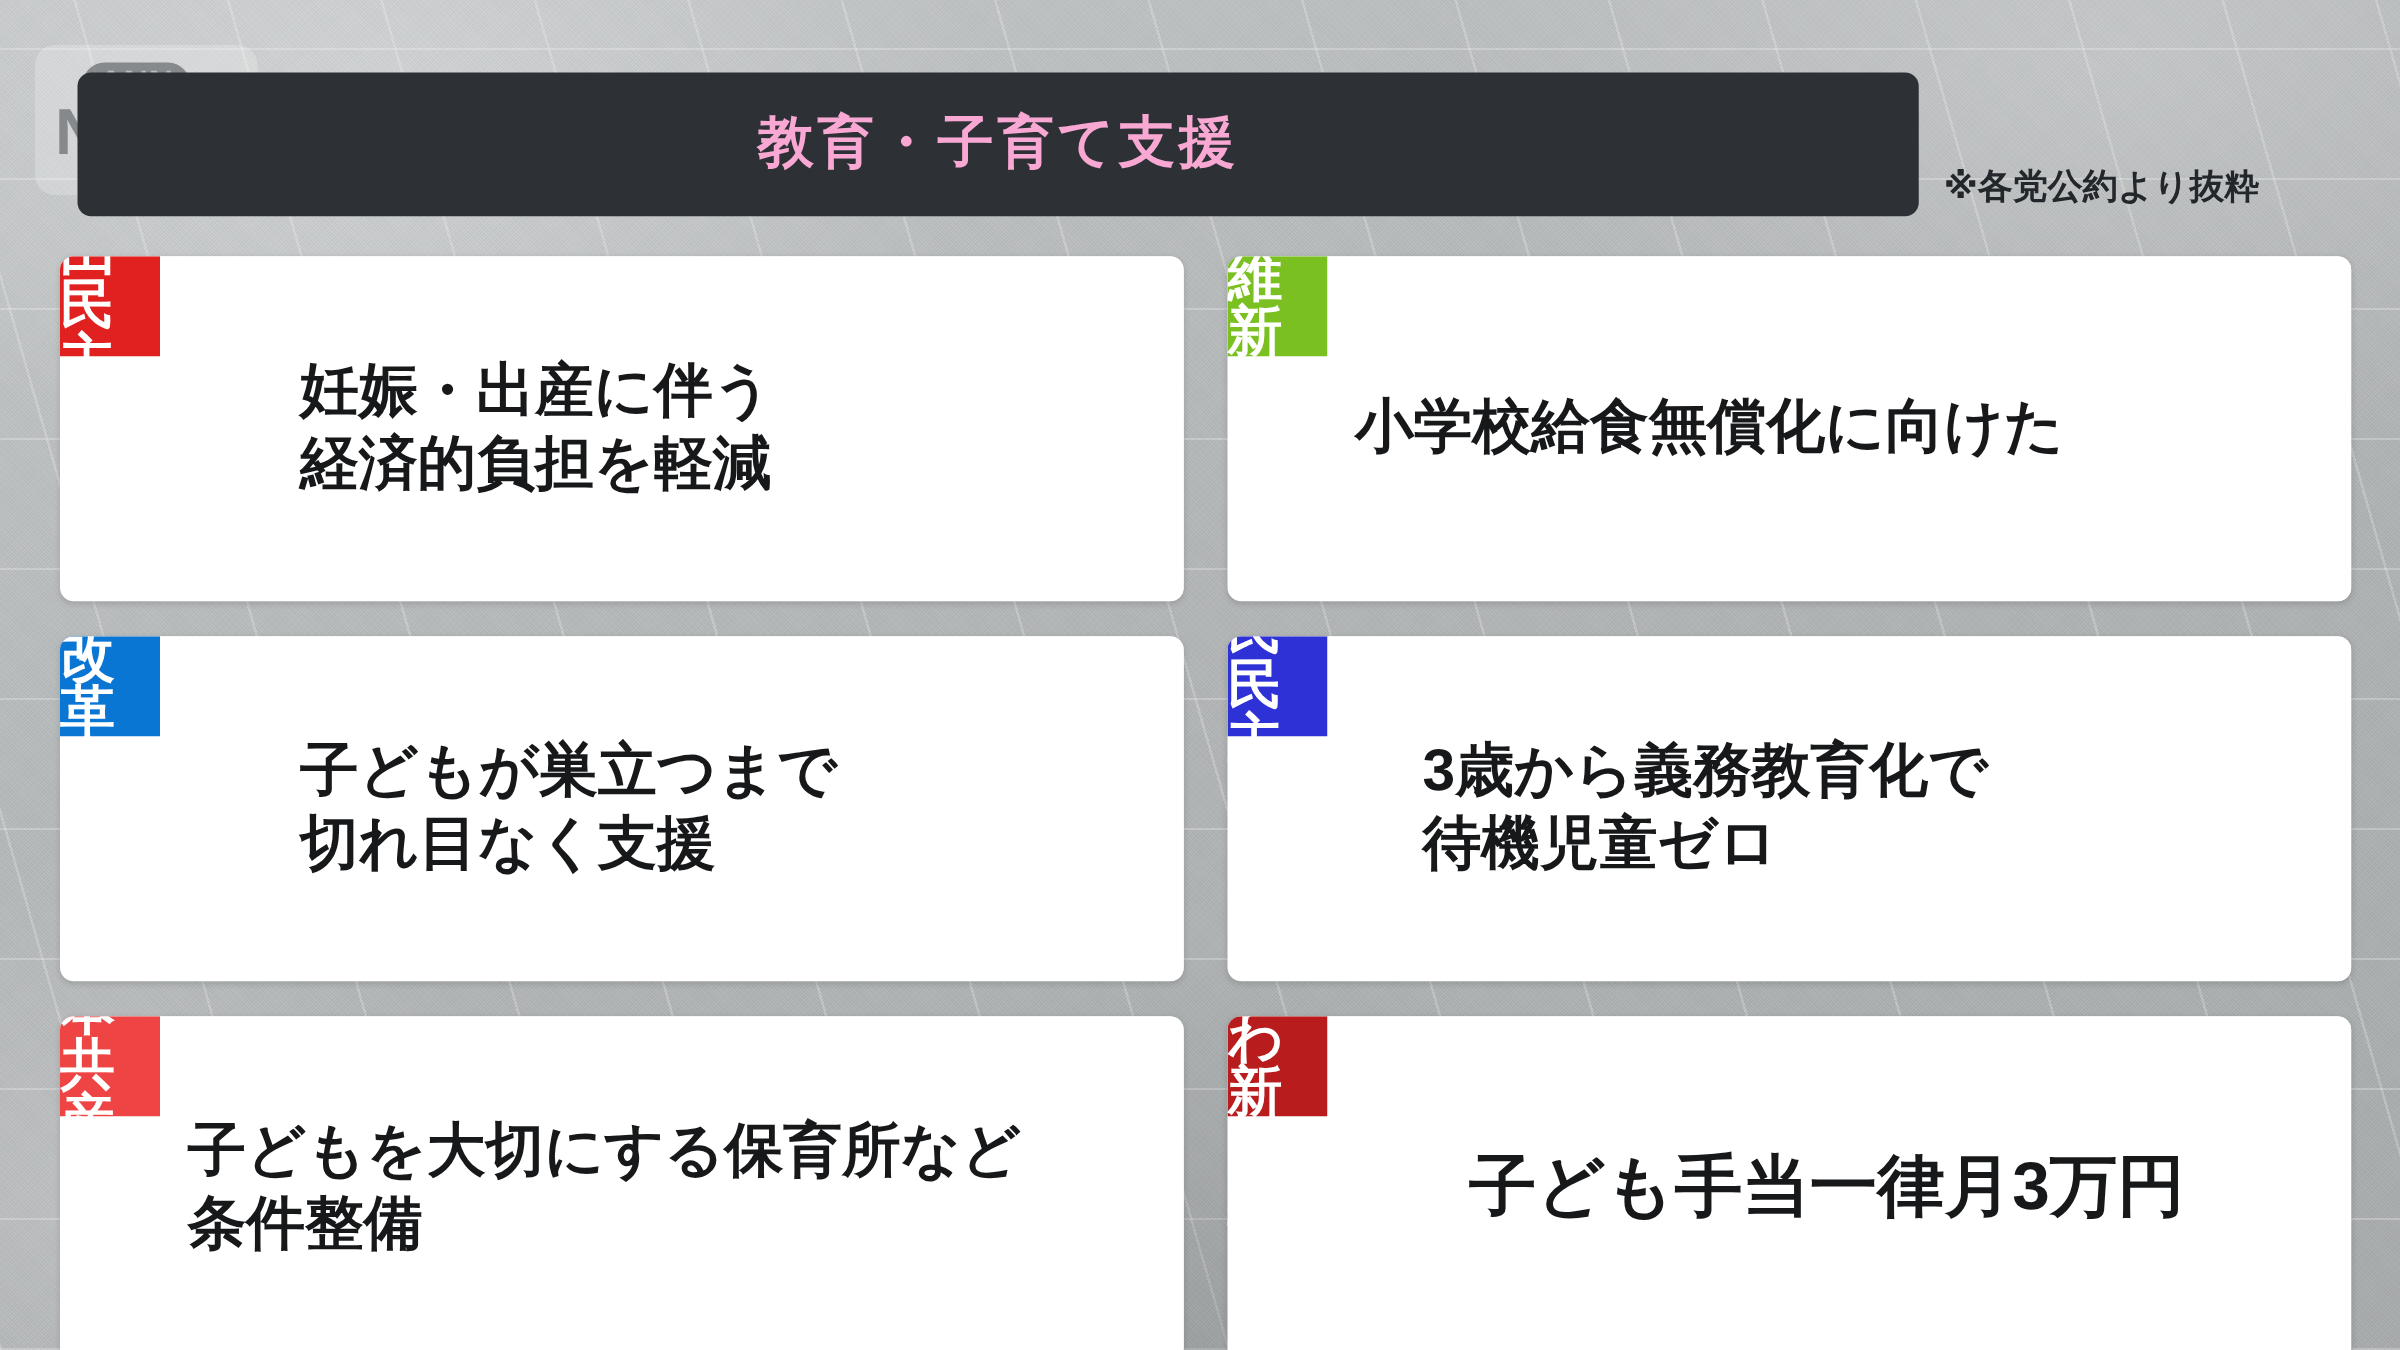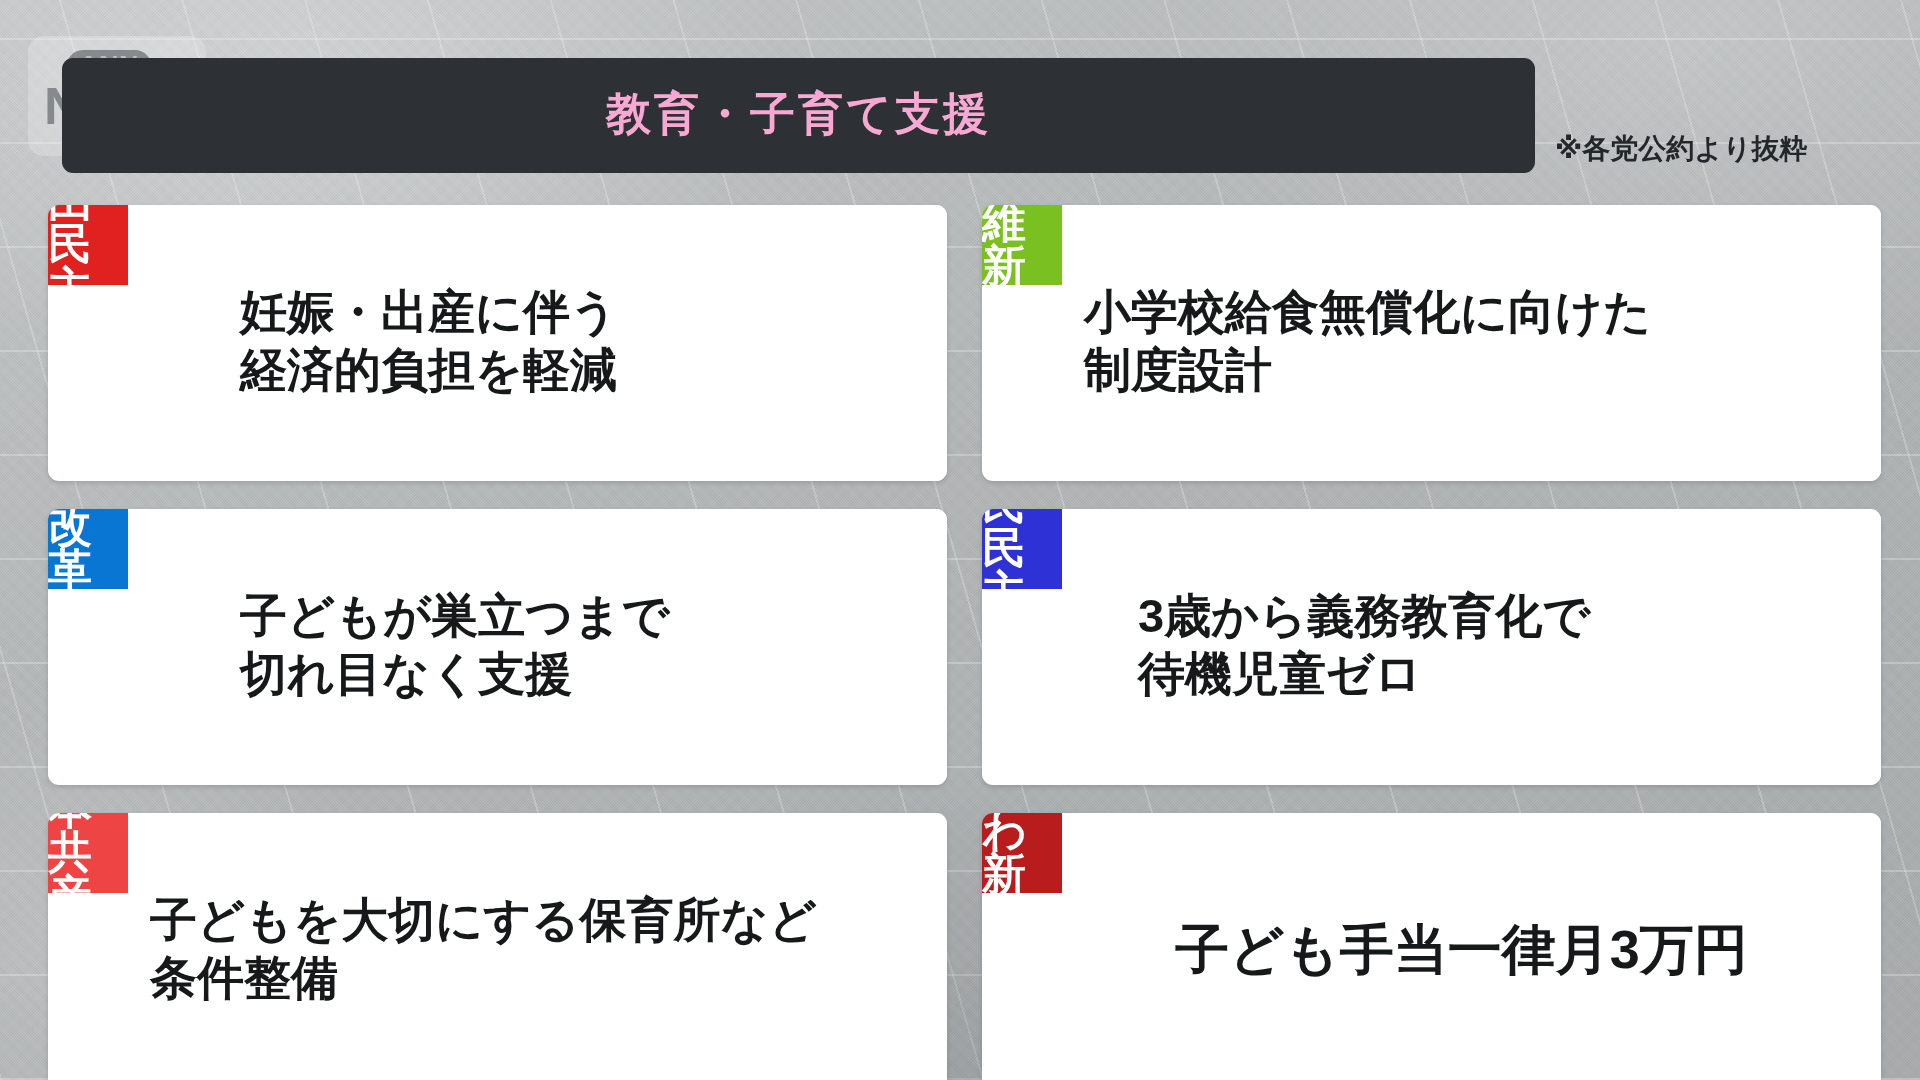--- a/index.html
+++ b/index.html
@@ -168,21 +168,20 @@
           <div class="card-line">妊娠・出産に伴う</div>
           <div class="card-line">経済的負担を軽減</div>
         </div>
       </div>
       <div class="card" data-align="wide">
         <div class="card-head" style="background: rgb(122, 192, 32);">
           <span class="card-head-label">日本維新の会</span>
         </div>
         <div class="card-body">
           <div class="card-line">小学校給食無償化に向けた</div>
-          <div class="card-line">制度設計</div>
         </div>
       </div>
       <div class="card" data-align="center-block">
         <div class="card-head" style="background: rgb(10, 118, 212);">
           <span class="card-head-label">中道改革連合</span>
         </div>
         <div class="card-body">
           <div class="card-line">子どもが巣立つまで</div>
           <div class="card-line">切れ目なく支援</div>
         </div>

